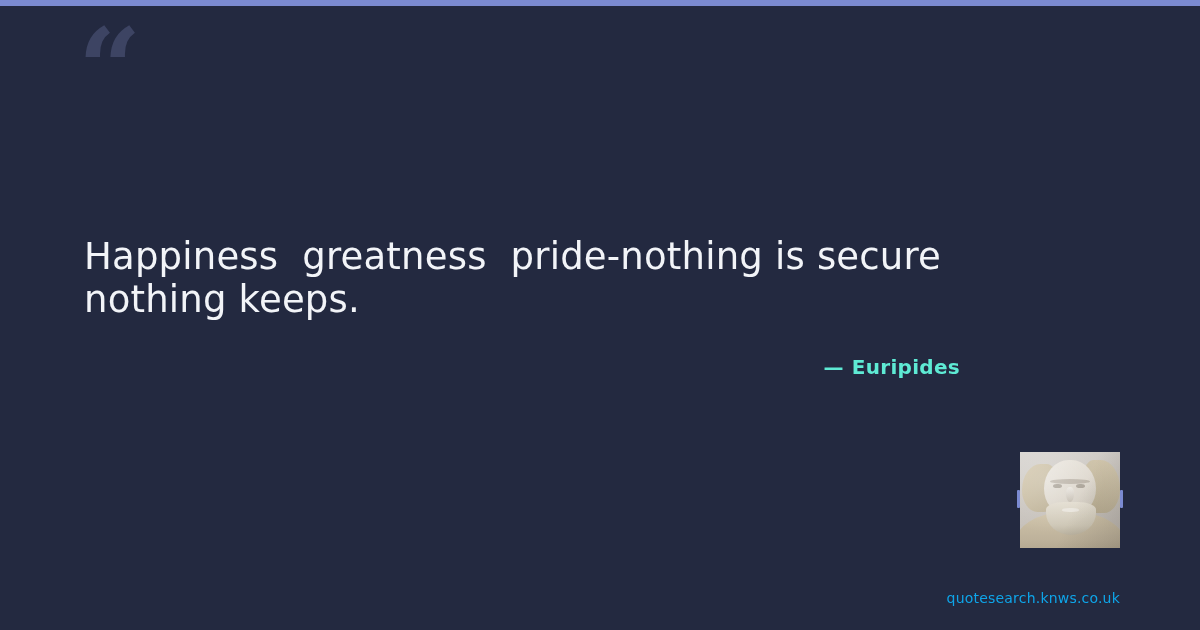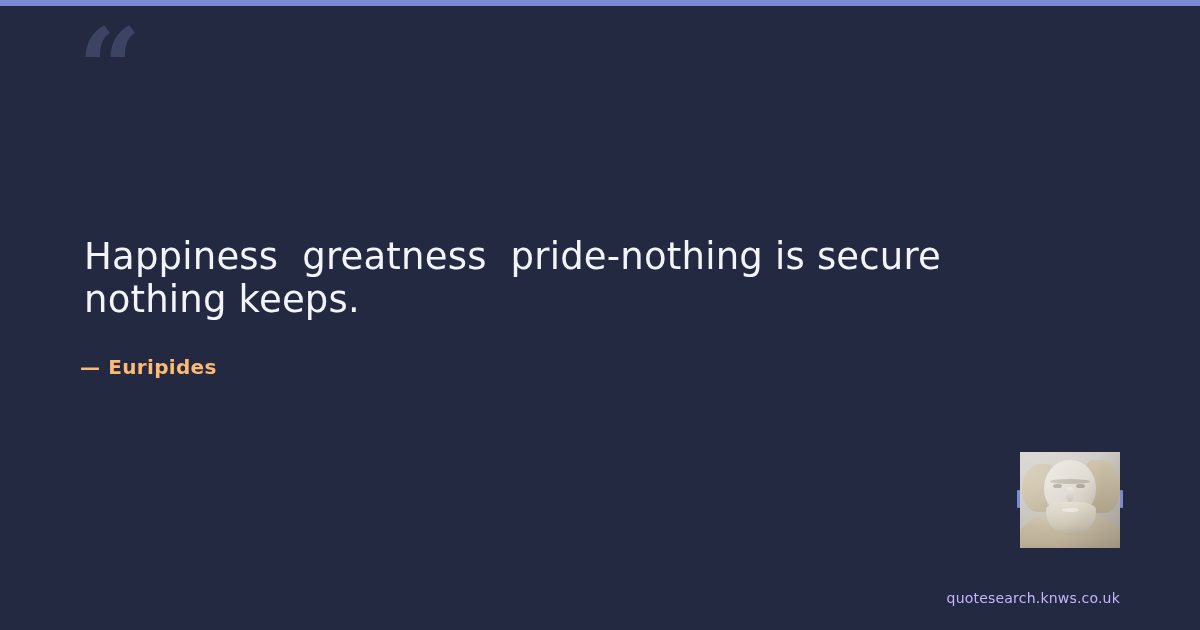--- a/index.html
+++ b/index.html
@@ -61,22 +61,23 @@
     letter-spacing: 0.2px;
     white-space: pre-wrap;
   }
 
   .attribution {
     margin: 0;
     padding-top: 30px;
     font-family: "DejaVu Sans", "Liberation Sans", sans-serif;
     font-size: 20px;
     font-weight: 700;
-    color: #fdba74;
+    color: #5eead4;
     letter-spacing: 0.3px;
+    text-align: right;
   }
 
   .attribution .dash {
     display: inline-block;
     margin-right: 8px;
   }
 
   
   .portrait-wrap {
     position: absolute;
@@ -202,21 +203,21 @@
   .accent-tick.right { right: -3px; top: 38px; }
 
   
   .watermark {
     position: absolute;
     right: 80px;
     bottom: 24px;
     font-family: "DejaVu Sans", "Liberation Sans", sans-serif;
     font-size: 14px;
     font-weight: 400;
-    color: #c4b5fd;
+    color: #0ea5e9;
     letter-spacing: 0.2px;
   }
 </style>
 </head>
 <body>
 
 <div class="card">
 
   <div class="top-bar"></div>
 

